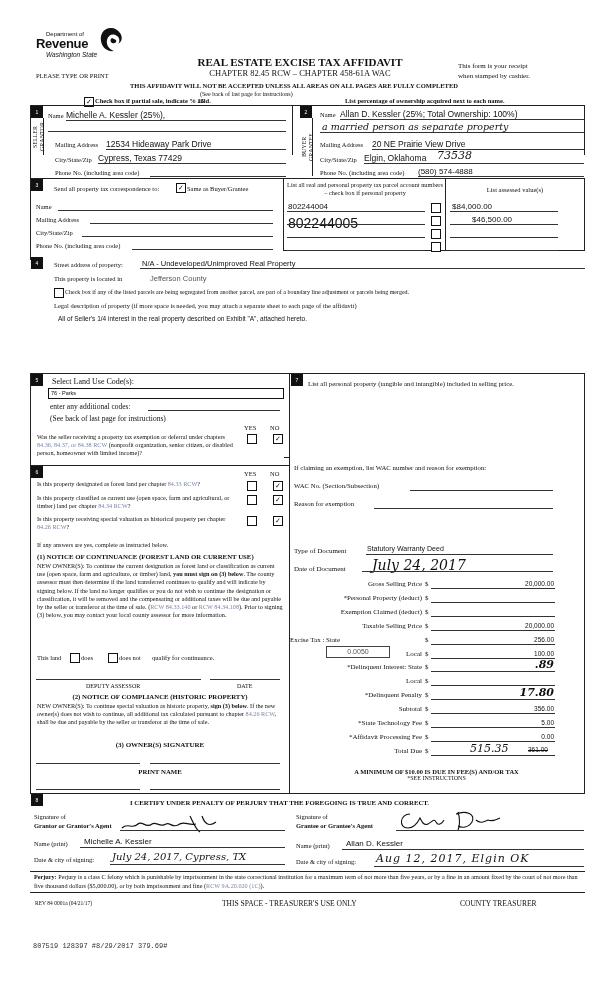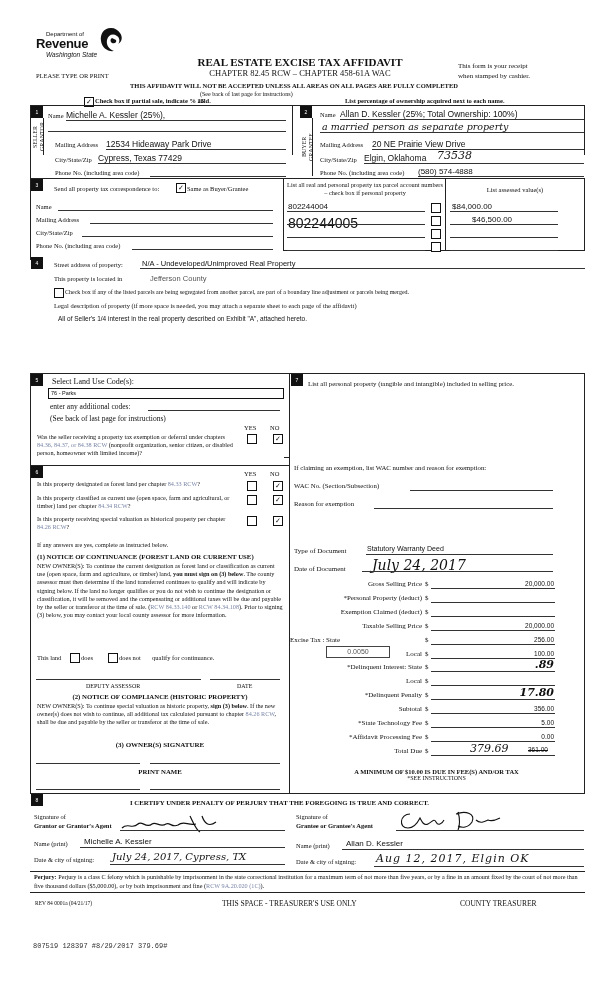--- a/index.html
+++ b/index.html
@@ -286,21 +286,21 @@
     <div class="abs serif" style="left: 425px; top: 719px; font-size: 7px;">$</div>
     <div class="line" style="left: 431px; top: 727px; width: 124px;"></div>
     <div class="abs sans" style="left: 480px; top: 719px; width: 74px; text-align: right; font-size: 6.5px;">5.00</div>
     <div class="abs serif" style="left: 290px; top: 733px; width: 132px; text-align: right; font-size: 7px;">*Affidavit Processing Fee</div>
     <div class="abs serif" style="left: 425px; top: 733px; font-size: 7px;">$</div>
     <div class="line" style="left: 431px; top: 741px; width: 124px;"></div>
     <div class="abs sans" style="left: 480px; top: 733px; width: 74px; text-align: right; font-size: 6.5px;">0.00</div>
     <div class="abs serif" style="left: 290px; top: 747px; width: 132px; text-align: right; font-size: 7px;">Total Due</div>
     <div class="abs serif" style="left: 425px; top: 747px; font-size: 7px;">$</div>
     <div class="line" style="left: 431px; top: 755px; width: 124px;"></div>
-    <div class="abs hand" style="left: 470px; top: 742px; font-size: 11px;">379.69</div>
+    <div class="abs hand" style="left: 470px; top: 742px; font-size: 11px;">515.35</div>
   </div>
 
 <div class="abs sans" style="left:528px;top:746px;font-size:6.5px;text-decoration:line-through;">361.00</div>
 
 <div class="abs serif" style="left:294px;top:768px;width:285px;text-align:center;font-size:6.5px;font-weight:bold;">A MINIMUM OF $10.00 IS DUE IN FEE(S) AND/OR TAX</div>
 <div class="abs serif" style="left:294px;top:775px;width:285px;text-align:center;font-size:6px;">*SEE INSTRUCTIONS</div>
 
 <div class="hline" style="left:30px;top:793px;width:555px;"></div>
 <div class="secnum" style="left:31px;top:794px;">8</div>
 <div class="abs serif" style="left:130px;top:799px;font-size:6.8px;font-weight:bold;">I CERTIFY UNDER PENALTY OF PERJURY THAT THE FOREGOING IS TRUE AND CORRECT.</div>

